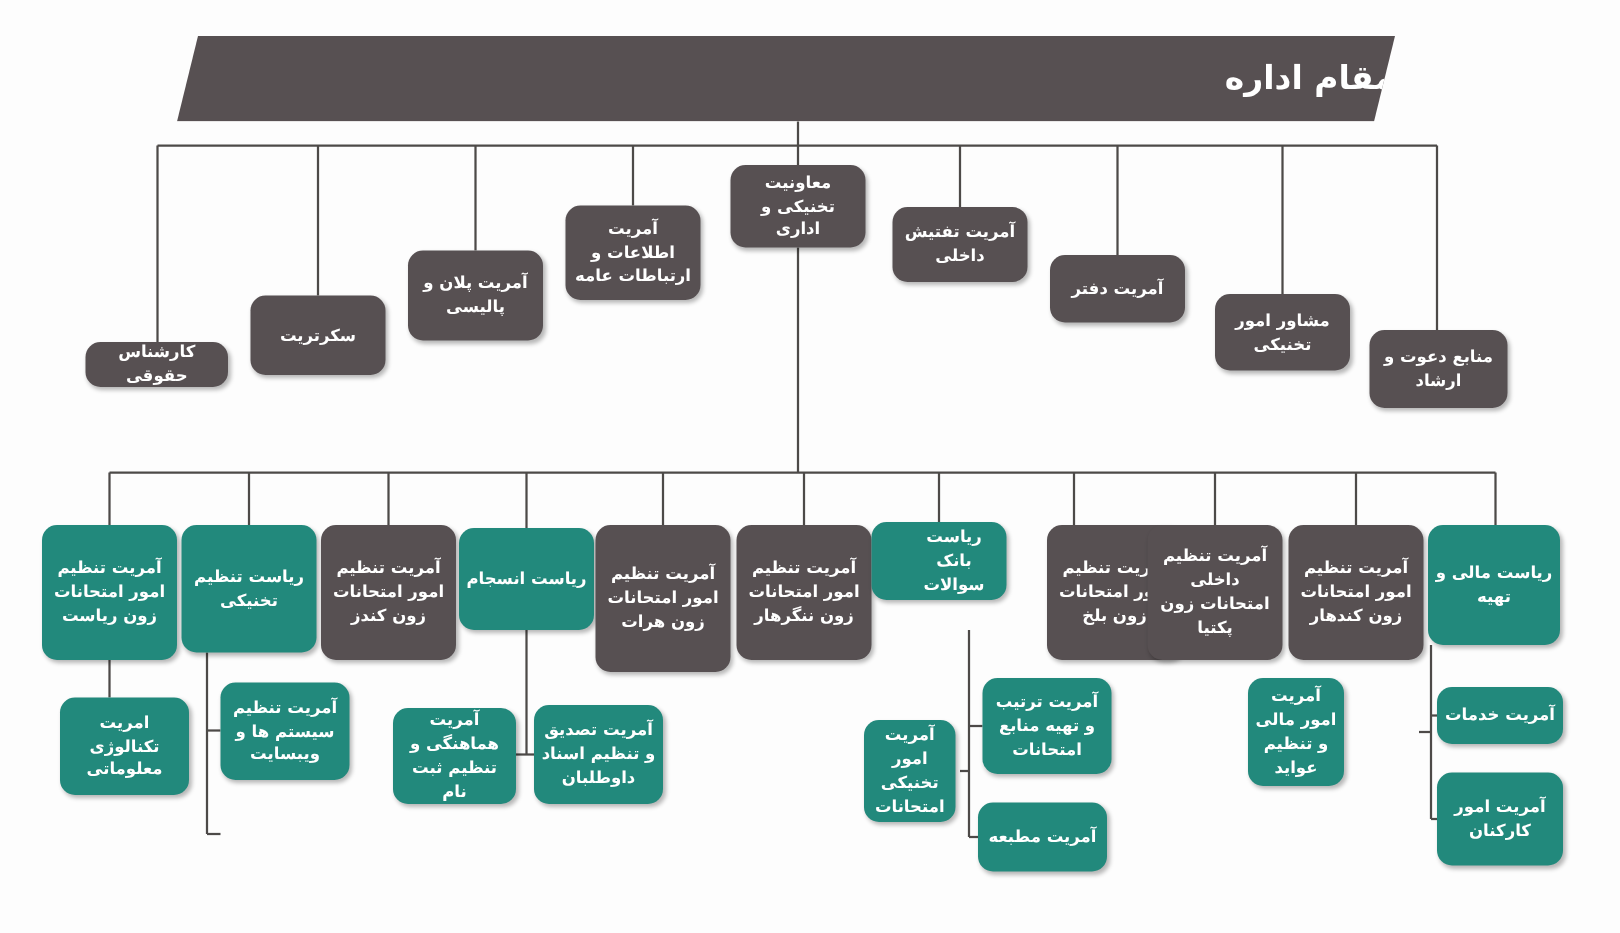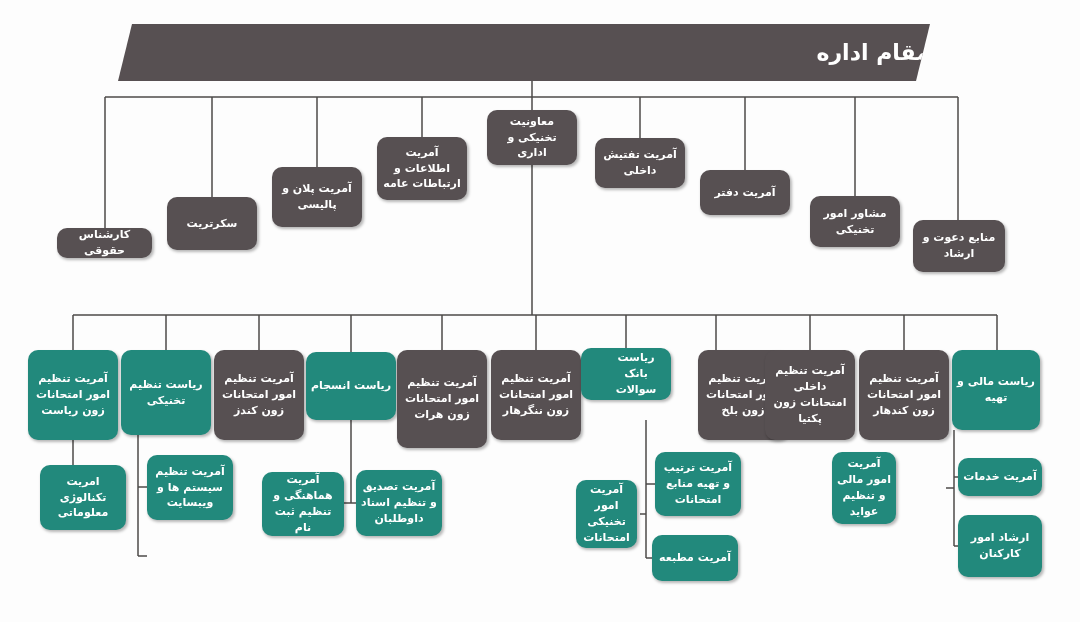--- a/index.html
+++ b/index.html
@@ -178,16 +178,16 @@
   <div class="node teal" style="left:652px;top:535px;width:86px;height:46px;">
     <span class="lbl">آمریت مطبعه</span>
   </div>
   <div class="node teal" style="left:958px;top:458px;width:84px;height:38px;">
     <span class="lbl">آمریت خدمات</span>
   </div>
   <div class="node teal" style="left:832px;top:452px;width:64px;height:72px;">
     <span class="lbl">آمریت امور مالی و تنظیم عواید</span>
   </div>
   <div class="node teal" style="left:958px;top:515px;width:84px;height:62px;">
-    <span class="lbl">ارشاد امور کارکنان</span>
+    <span class="lbl">آمریت امور کارکنان</span>
   </div>
 
 </div>
 
 </body></html>

